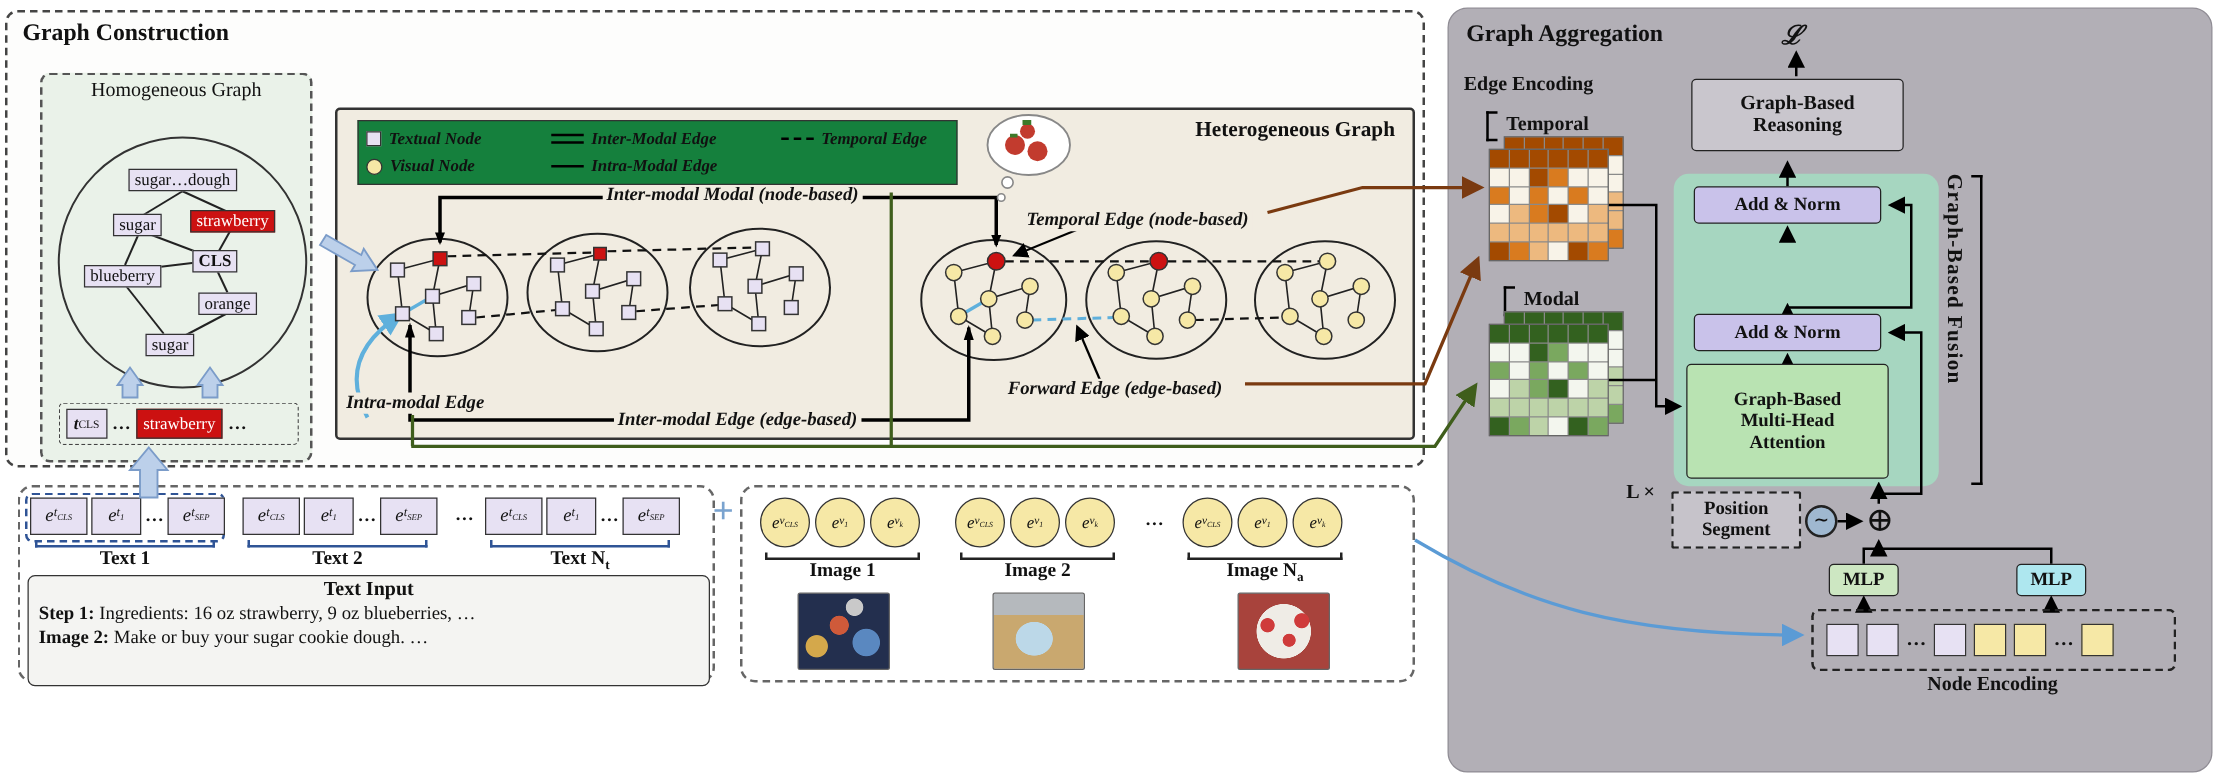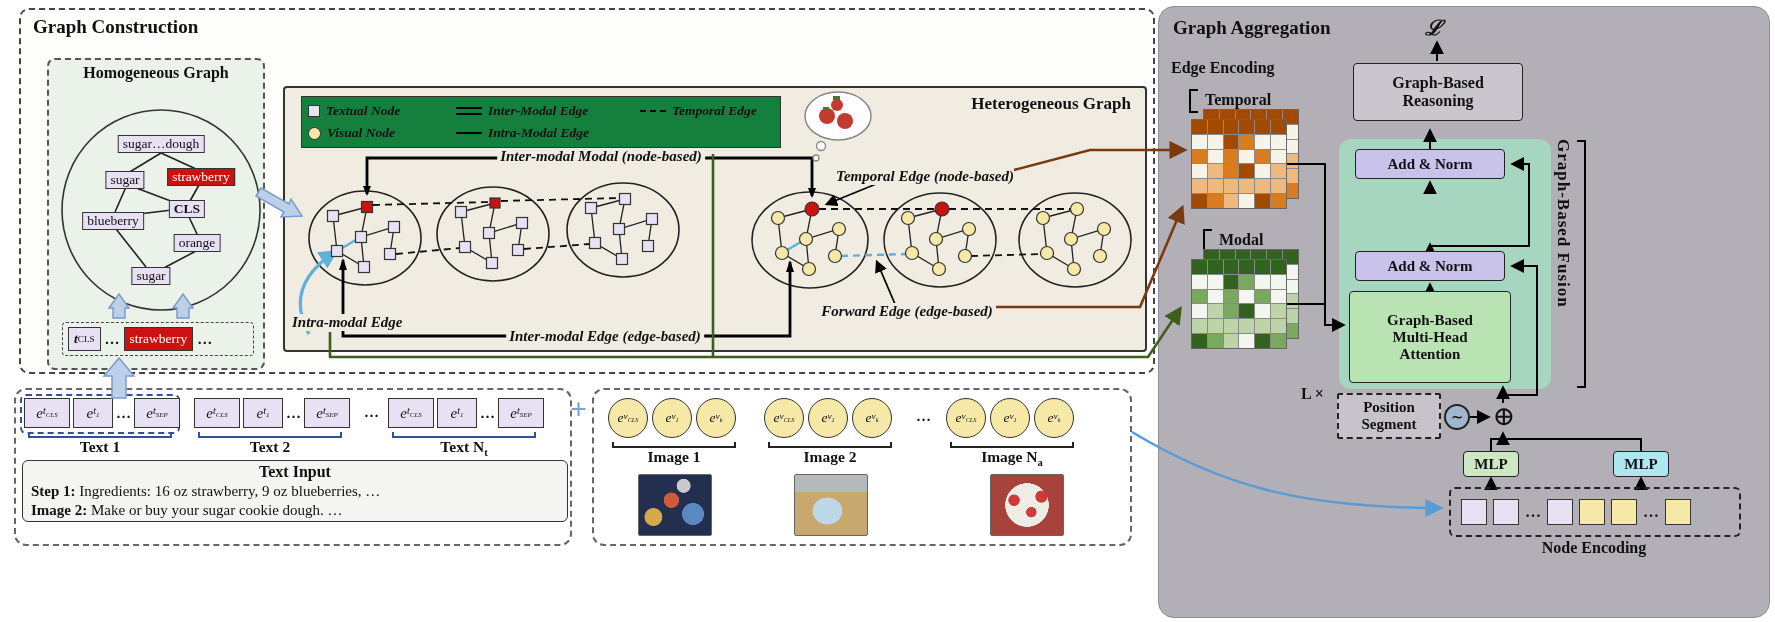--- a/index.html
+++ b/index.html
@@ -6,27 +6,27 @@
   body { background:#fff; }
   .canvas { position:relative; width:1775px; height:622px; background:#fff;
             font-family:"Liberation Serif","DejaVu Serif",serif; color:#111; overflow:hidden; }
   .abs { position:absolute; }
   .b { font-weight:bold; }
   .bi { font-weight:bold; font-style:italic; }
   sub { font-size:.68em; line-height:0; }
   svg { display:block; }
 
   
-  .gc-box { position:absolute; left:19px; top:8px; width:1136px; height:366px;
+  .gc-box { position:absolute; left:4px; top:8px; width:1136px; height:366px;
             border:2.5px dashed #444; border-radius:10px; background:#fdfdfc; }
   .gc-title { position:absolute; left:12px; top:6px; font-size:19px; font-weight:bold; }
   .homo-box { position:absolute; left:26px; top:48px; width:218px; height:312px;
               background:#eaf2e9; border:2px dashed #555; border-radius:8px; }
   .homo-title { position:absolute; left:0; top:4px; width:100%; text-align:center;
-                font-size:16px; font-weight:bold; }
+                font-size:16px; font-weight:normal; }
   .hetero-box { position:absolute; left:262px; top:76px; width:864px; height:266px;
                 background:#f1ece1; border:2px solid #333; border-radius:4px; }
   .hetero-title { position:absolute; right:14px; top:6px; font-size:17px; font-weight:bold; }
 
   .wnode { position:absolute; transform:translate(-50%,-50%); background:#e7e1f3;
            border:1.3px solid #333; padding:0 4px; font-size:13.5px; white-space:nowrap; z-index:3; }
   .wnode.red { background:#cc1111; color:#fff; }
   .wnode.cls { font-weight:bold; }
 
   .tstrip { position:absolute; left:13px; top:262px; width:192px; height:34px;
@@ -56,21 +56,21 @@
           border:2.5px dashed #666; border-radius:12px; }
   .tgroup { position:absolute; display:flex; gap:3px; align-items:center; z-index:2; }
   .tok { height:30px; background:#e7e1f3; border:1.5px solid #333; display:flex;
          align-items:center; justify-content:center; font-size:15px; font-style:italic; }
   .w46 { width:46px; } .w40 { width:40px; }
   .tdots { font-size:15px; font-weight:bold; }
   .brace { position:absolute; height:6px; border-left:2px solid; border-right:2px solid; border-bottom:2px solid; }
   .brace.blue { border-color:#2f5496; }
   .brace.black { border-color:#222; }
   .glabel { position:absolute; text-align:center; font-weight:bold; font-size:15.5px; }
-  .inputbox { position:absolute; left:6px; top:70px; width:546px; height:62px;
+  .inputbox { position:absolute; left:6px; top:70px; width:546px; height:89px;
               background:#f4f4f2; border:1.6px solid #333; border-radius:6px; }
   .inputbox .ititle { text-align:center; font-weight:bold; font-size:16px; margin-top:2px; }
   .stepline { margin:2px 0 0 8px; font-size:15px; }
   .vtok { width:40px; height:40px; border-radius:50%; background:#f6e8a6; border:1.5px solid #333;
           display:flex; align-items:center; justify-content:center; font-size:13.5px; font-style:italic; flex:none; }
   .photo { position:absolute; width:74px; height:62px; border:1px solid #666; border-radius:2px; }
 
   .plus { position:absolute; left:570px; top:392px; font-size:30px; font-weight:bold; color:#7aa3cf; }
 
   .agg { position:absolute; left:1158px; top:6px; width:612px; height:612px;

